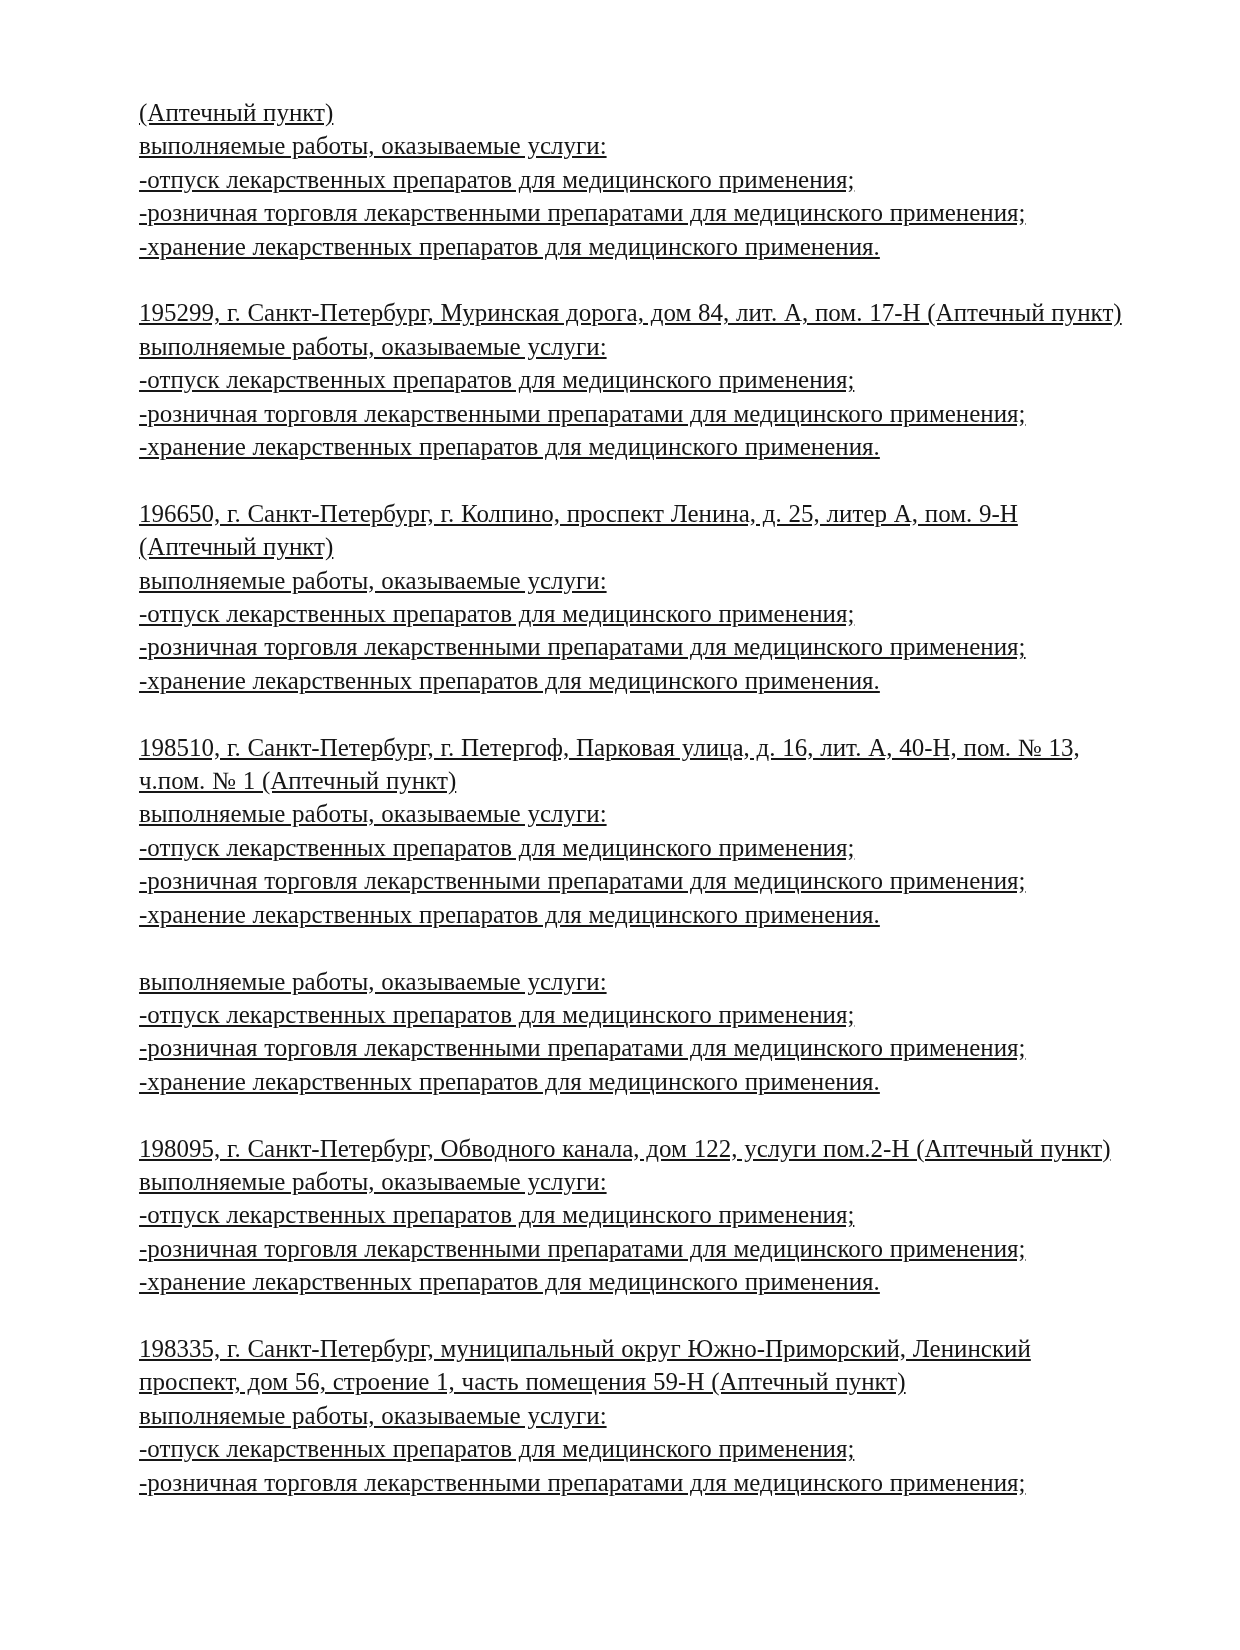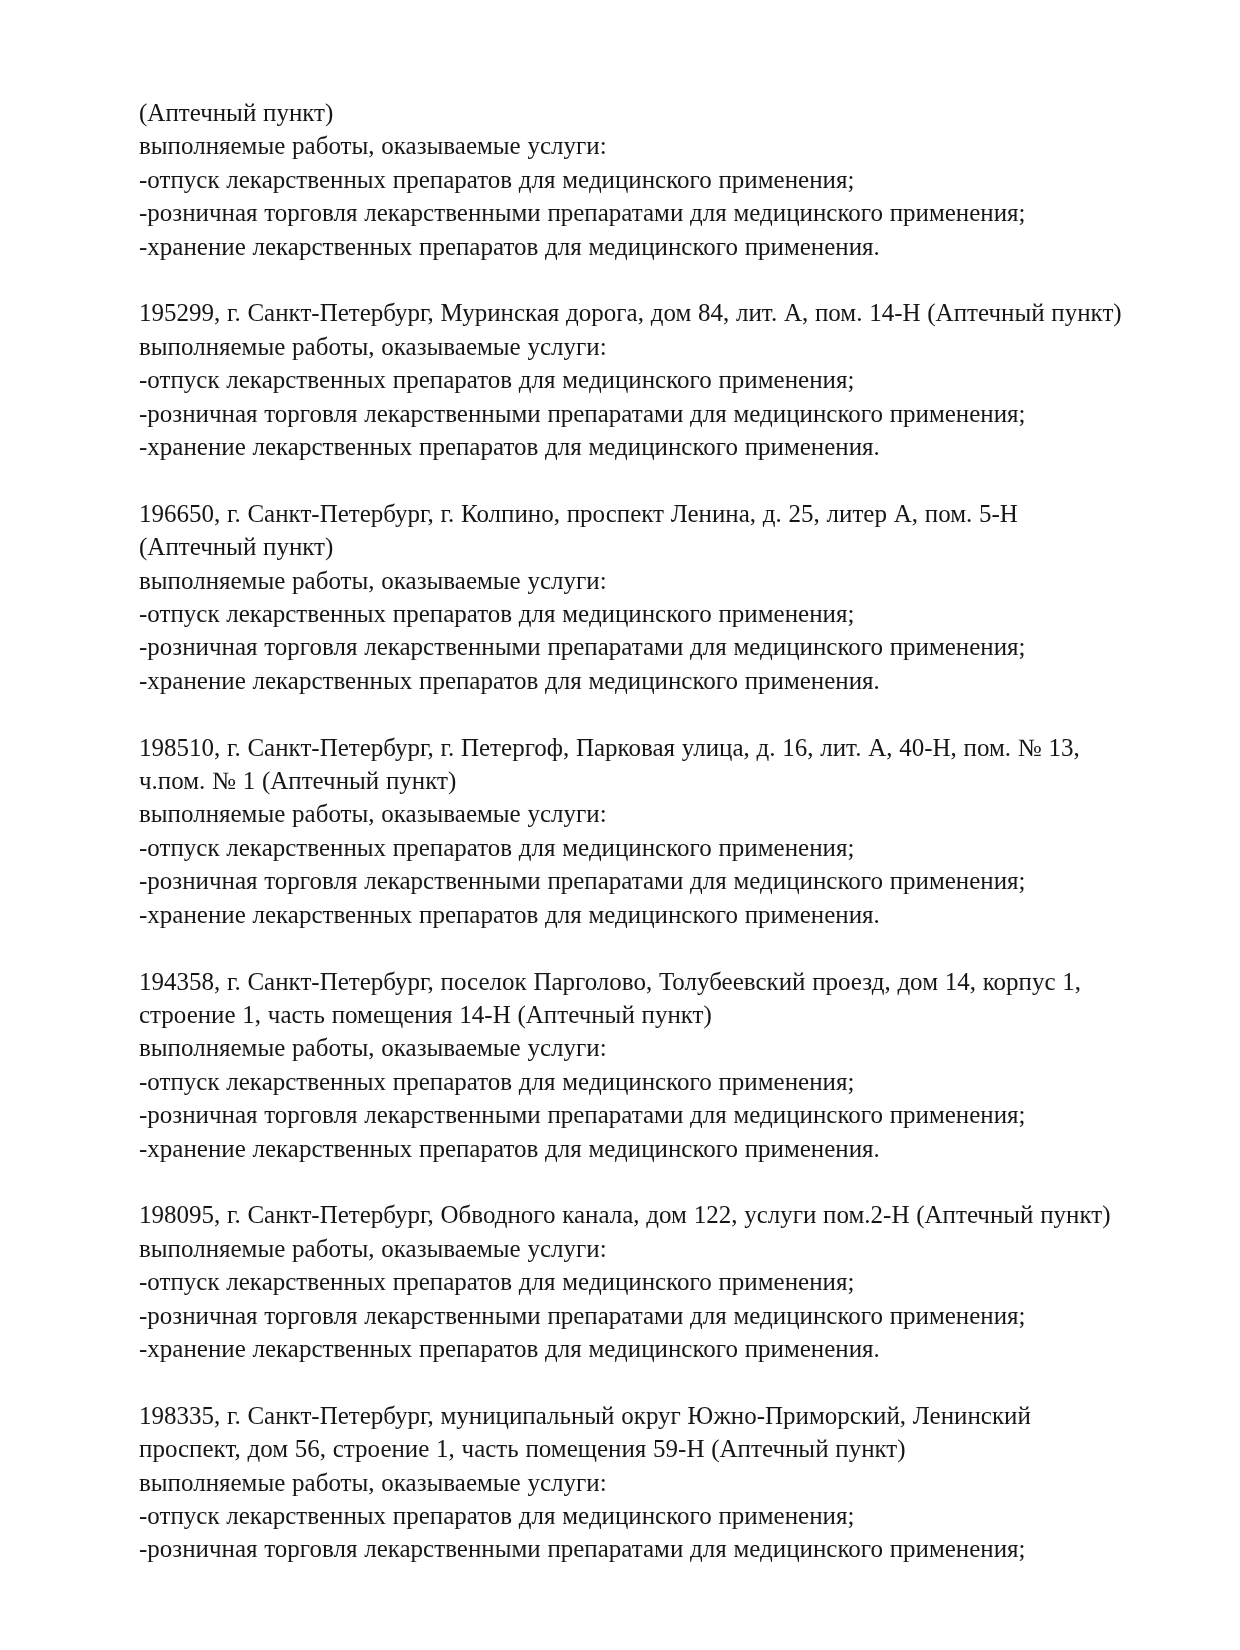--- a/index.html
+++ b/index.html
@@ -11,20 +11,21 @@
     width: 1240px;
     height: 1650px;
     overflow: hidden;
     font-family: "Liberation Serif", "DejaVu Serif", serif;
     color: #161616;
   }
   .doc {
     box-sizing: border-box;
     padding: 96px 0 0 139px;
     width: 1124px; 
+    text-decoration: underline;
   }
   .doc p {
     margin: 0;
     font-size: 25px;
     line-height: 33.4px;
     max-width: 985px;
     word-spacing: 0.5px;
   }
   .block + .block {
     margin-top: 33.4px;
@@ -37,45 +38,44 @@
 
   <section class="block">
     <p>(Аптечный пункт)</p>
     <p>выполняемые работы, оказываемые услуги:</p>
     <p>-отпуск лекарственных препаратов для медицинского применения;</p>
     <p>-розничная торговля лекарственными препаратами для медицинского применения;</p>
     <p>-хранение лекарственных препаратов для медицинского применения.</p>
   </section>
 
   <section class="block">
-    <p>195299, г. Санкт-Петербург, Муринская дорога, дом 84, лит. А, пом. 14-Н (Аптечный пункт)</p>
+    <p>195299, г. Санкт-Петербург, Муринская дорога, дом 84, лит. А, пом. 17-Н (Аптечный пункт)</p>
     <p>выполняемые работы, оказываемые услуги:</p>
     <p>-отпуск лекарственных препаратов для медицинского применения;</p>
     <p>-розничная торговля лекарственными препаратами для медицинского применения;</p>
     <p>-хранение лекарственных препаратов для медицинского применения.</p>
   </section>
 
   <section class="block">
-    <p>196650, г. Санкт-Петербург, г. Колпино, проспект Ленина, д. 25, литер А, пом. 5-Н (Аптечный пункт)</p>
+    <p>196650, г. Санкт-Петербург, г. Колпино, проспект Ленина, д. 25, литер А, пом. 9-Н (Аптечный пункт)</p>
     <p>выполняемые работы, оказываемые услуги:</p>
     <p>-отпуск лекарственных препаратов для медицинского применения;</p>
     <p>-розничная торговля лекарственными препаратами для медицинского применения;</p>
     <p>-хранение лекарственных препаратов для медицинского применения.</p>
   </section>
 
   <section class="block">
     <p>198510, г. Санкт-Петербург, г. Петергоф, Парковая улица, д. 16, лит. А, 40-Н, пом. № 13, ч.пом. № 1 (Аптечный пункт)</p>
     <p>выполняемые работы, оказываемые услуги:</p>
     <p>-отпуск лекарственных препаратов для медицинского применения;</p>
     <p>-розничная торговля лекарственными препаратами для медицинского применения;</p>
     <p>-хранение лекарственных препаратов для медицинского применения.</p>
   </section>
 
   <section class="block">
-    <p>194358, г. Санкт-Петербург, поселок Парголово, Толубеевский проезд, дом 14, корпус 1, строение 1, часть помещения 14-Н (Аптечный пункт)</p>
     <p>выполняемые работы, оказываемые услуги:</p>
     <p>-отпуск лекарственных препаратов для медицинского применения;</p>
     <p>-розничная торговля лекарственными препаратами для медицинского применения;</p>
     <p>-хранение лекарственных препаратов для медицинского применения.</p>
   </section>
 
   <section class="block">
     <p>198095, г. Санкт-Петербург, Обводного канала, дом 122, услуги пом.2-Н (Аптечный пункт)</p>
     <p>выполняемые работы, оказываемые услуги:</p>
     <p>-отпуск лекарственных препаратов для медицинского применения;</p>

